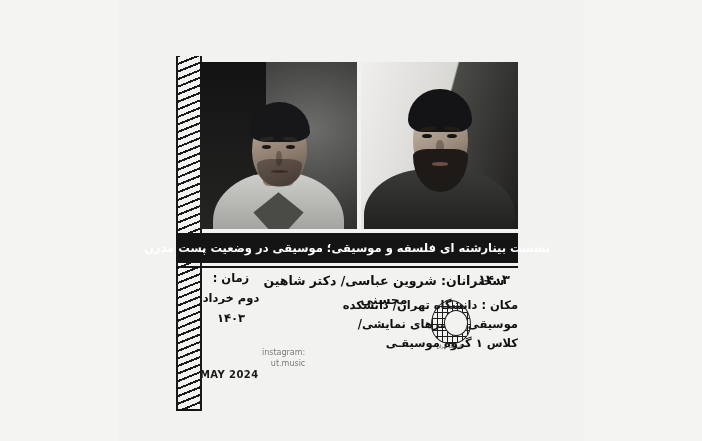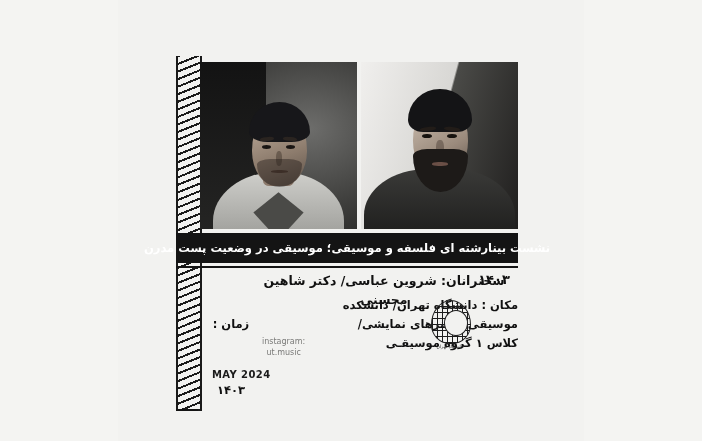--- a/index.html
+++ b/index.html
@@ -306,38 +306,38 @@
     left: 200px;
     top: 268px;
     width: 62px;
     text-align: center;
     direction: rtl;
     color: #111111;
     font-size: 11.5px;
     font-weight: bold;
     line-height: 1.75;
   }
-  #time-block div { white-space: nowrap; margin-top: 46px; }
+  #time-block div { white-space: nowrap; }
 
   
   #instagram {
     position: absolute;
     left: 262px;
-    top: 337px;
+    top: 348px;
     color: #7a7a78;
     font-size: 8px;
     line-height: 1.35;
     direction: ltr;
-    text-align: center;
+    text-align: right;
   }
 
   
   #month-latin {
     position: absolute;
-    left: 212px;
+    left: 200px;
     top: 369px;
     color: #1b1b1b;
     font-size: 10px;
     font-weight: bold;
     letter-spacing: 0.4px;
   }
 
   
   #logo {
     position: absolute;
@@ -438,20 +438,21 @@
   <div id="year">۱۴۰۳</div>
 
   <div id="location">
     <div>مکان : دانشگاه تهران/ دانشکده</div>
     <div>موسیقی و هنرهای نمایشی/</div>
     <div>کلاس ۱ گروه موسیقـی</div>
   </div>
 
   <div id="time-block">
     <div>زمان :</div>
+    <div>دوم خرداد</div>
     <div>۱۴۰۳</div>
   </div>
 
   <div id="instagram">
     <div>instagram:</div>
     <div>ut.music</div>
   </div>
 
   <div id="month-latin">MAY 2024</div>
 

